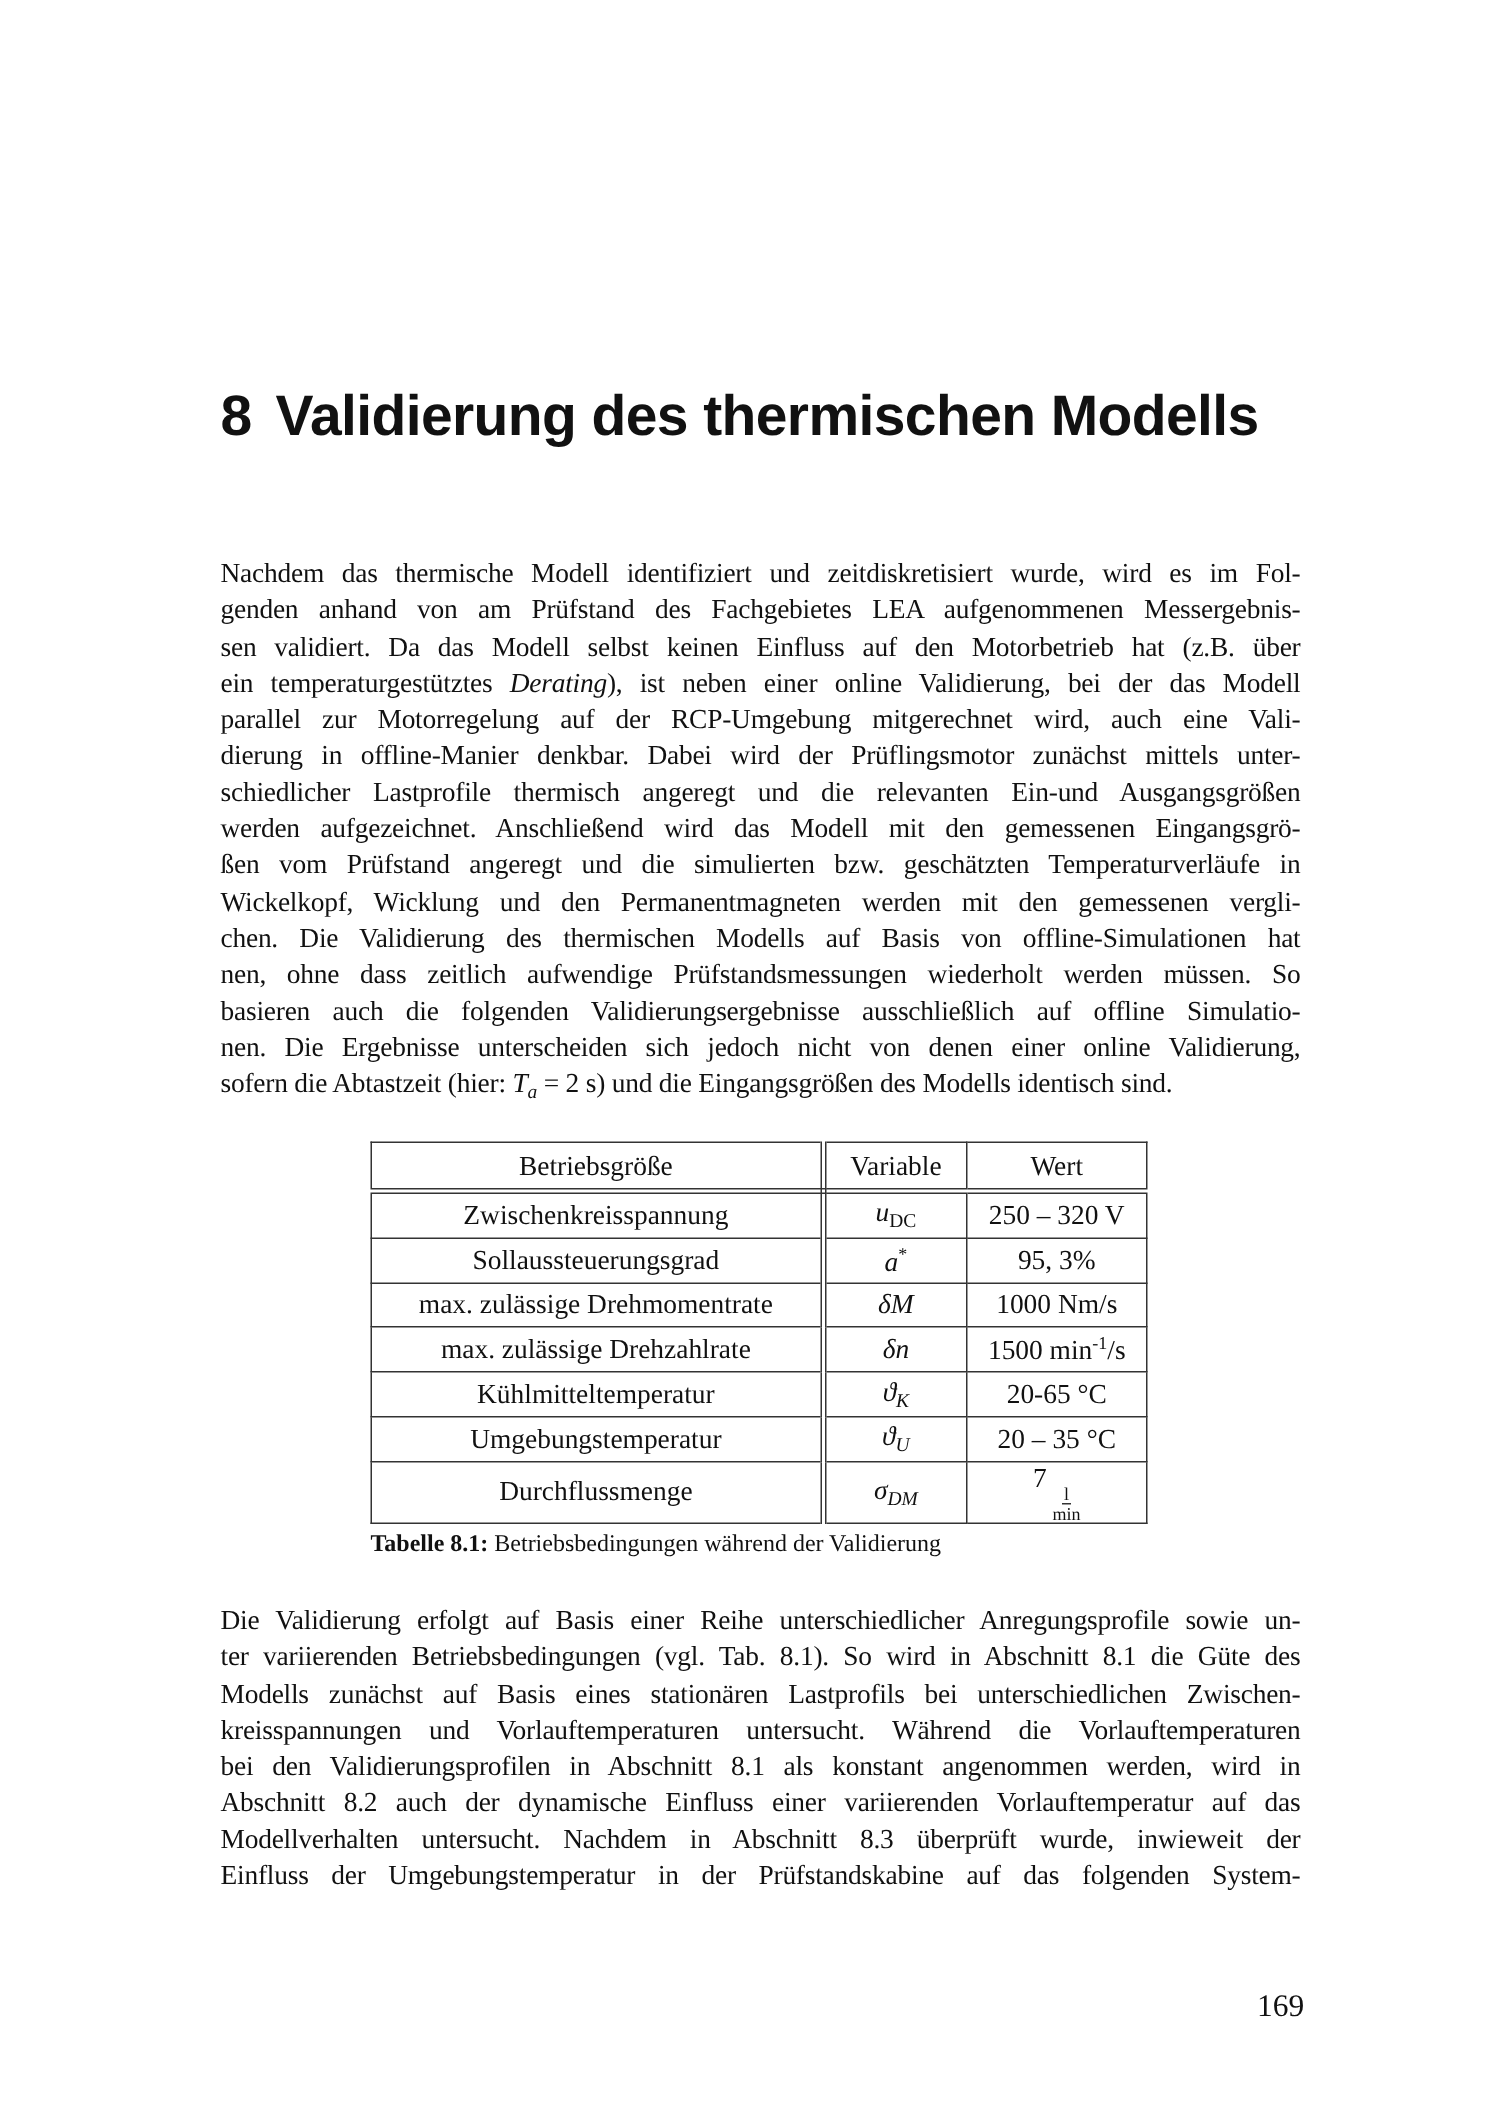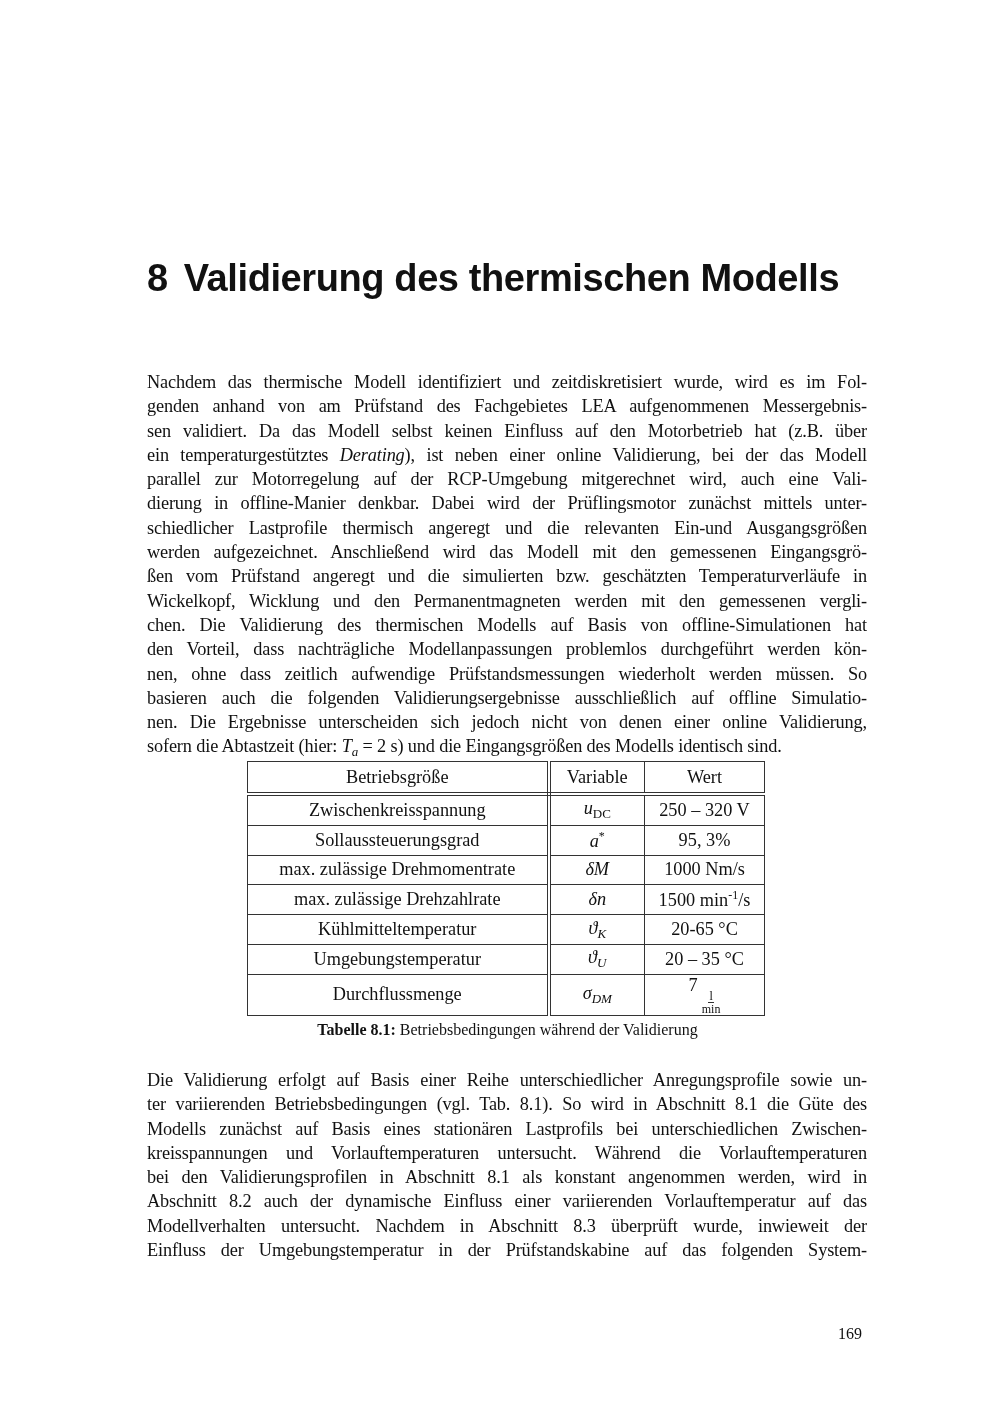--- a/index.html
+++ b/index.html
@@ -36,27 +36,27 @@
   table.ops col.c3 { width: 120px; }
   table.ops td.dbl-r, table.ops th.dbl-r { border-right: 4px double #333; }
   table.ops tr.head-row th { border-bottom: 4px double #333; }
   .var { font-style: italic; }
   .sub { font-size: 13px; vertical-align: -4px; font-style: normal; }
   .sub.it { font-style: italic; }
   .sup { font-size: 12px; vertical-align: 7px; }
   .frac { display: inline-flex; flex-direction: column; align-items: center; vertical-align: -9px; font-size: 12px; line-height: 12px; margin-left: 4px; }
   .frac .n { border-bottom: 1px solid #333; padding: 0 1px; }
   .caption {
-    position: absolute; left: 247px; width: 521px; top: 1021px; text-align: center;
+    position: absolute; left: 247px; width: 521px; top: 1021px; 
     font-family: "Liberation Serif", serif; font-size: 16px; margin: 0;
   }
   .caption b { font-weight: bold; }
   .page-number {
     position: absolute; left: 838px; top: 1325px;
-    font-family: "Liberation Serif", serif; font-size: 16px;
+    font-family: "Liberation Serif", serif; font-size: 21px;
   }
 </style>
 </head>
 <body>
 
 <div class="page">
 
   <h1 class="chapter-title">
     <span class="num">8</span><span>Validierung des thermischen Modells</span>
   </h1>
@@ -66,21 +66,20 @@
     <span class="line">genden anhand von am Prüfstand des Fachgebietes LEA aufgenommenen Messergebnis-</span>
     <span class="line">sen validiert. Da das Modell selbst keinen Einfluss auf den Motorbetrieb hat (z.B. über</span>
     <span class="line"><span>ein temperaturgestütztes </span><i>Derating</i><span>), ist neben einer online Validierung, bei der das Modell</span></span>
     <span class="line">parallel zur Motorregelung auf der RCP-Umgebung mitgerechnet wird, auch eine Vali-</span>
     <span class="line">dierung in offline-Manier denkbar. Dabei wird der Prüflingsmotor zunächst mittels unter-</span>
     <span class="line">schiedlicher Lastprofile thermisch angeregt und die relevanten Ein-und Ausgangsgrößen</span>
     <span class="line">werden aufgezeichnet. Anschließend wird das Modell mit den gemessenen Eingangsgrö-</span>
     <span class="line">ßen vom Prüfstand angeregt und die simulierten bzw. geschätzten Temperaturverläufe in</span>
     <span class="line">Wickelkopf, Wicklung und den Permanentmagneten werden mit den gemessenen vergli-</span>
     <span class="line">chen. Die Validierung des thermischen Modells auf Basis von offline-Simulationen hat</span>
-    <span class="line">den Vorteil, dass nachträgliche Modellanpassungen problemlos durchgeführt werden kön-</span>
     <span class="line">nen, ohne dass zeitlich aufwendige Prüfstandsmessungen wiederholt werden müssen. So</span>
     <span class="line">basieren auch die folgenden Validierungsergebnisse ausschließlich auf offline Simulatio-</span>
     <span class="line">nen. Die Ergebnisse unterscheiden sich jedoch nicht von denen einer online Validierung,</span>
     <span class="line last"><span>sofern die Abtastzeit (hier: </span><i>T</i><i class="sub it">a</i><span> = 2 s</span><span>) und die Eingangsgrößen des Modells identisch sind.</span></span>
   </p>
 
   <div class="table-wrap">
     <table class="ops">
       <colgroup>
           <col class="c1">

